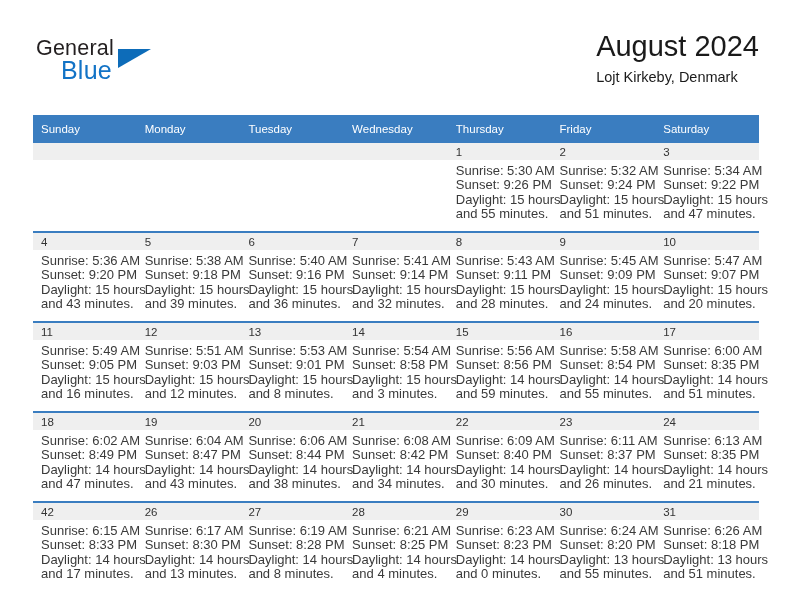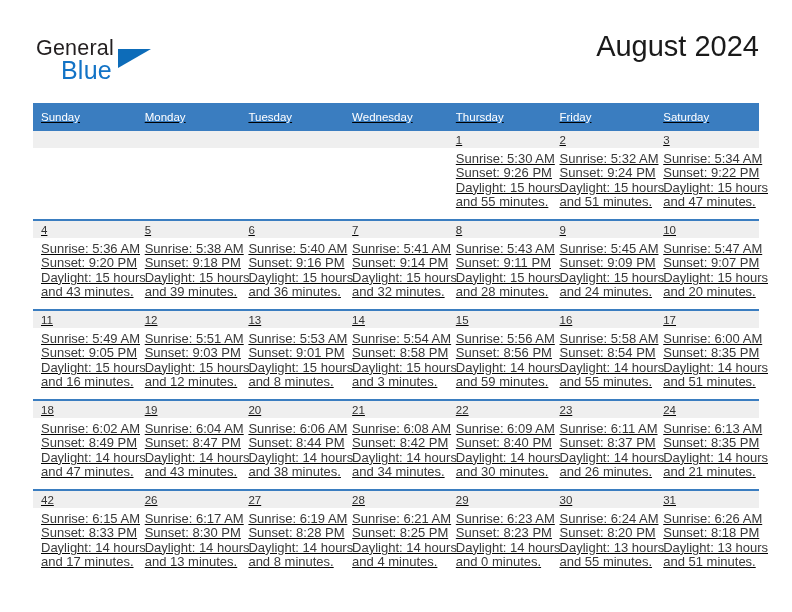--- a/index.html
+++ b/index.html
@@ -82,25 +82,24 @@
     color: #1a1a1a;
     line-height: 22px;
     margin-top: 2px;
     white-space: nowrap;
   }
 
   
   .calendar {
     position: absolute;
     left: 33px;
-    top: 103px;
+    top: 115px;
     width: 726px;
     border-collapse: collapse;
     table-layout: fixed;
-    text-decoration: underline;
   }
   .calendar th {
     background: #3a7dc0;
     color: #ffffff;
     font-size: 11.5px;
     font-weight: normal;
     text-align: left;
     padding: 5px 0 5px 8px;
     height: 18px;
     border: none;
@@ -147,20 +146,21 @@
   <div class="header">
 
     <div class="brand">
       <span class="brand-general">General</span>
       <span class="brand-triangle"></span>
       <span class="brand-blue">Blue</span>
     </div>
 
     <div class="title-block">
       <div class="cal-title">August 2024</div>
+      <div class="cal-subtitle">Lojt Kirkeby, Denmark</div>
     </div>
 
   </div>
 
   <table class="calendar">
     <thead>
       <tr>
         <th>Sunday</th>
         <th>Monday</th>
         <th>Tuesday</th>

